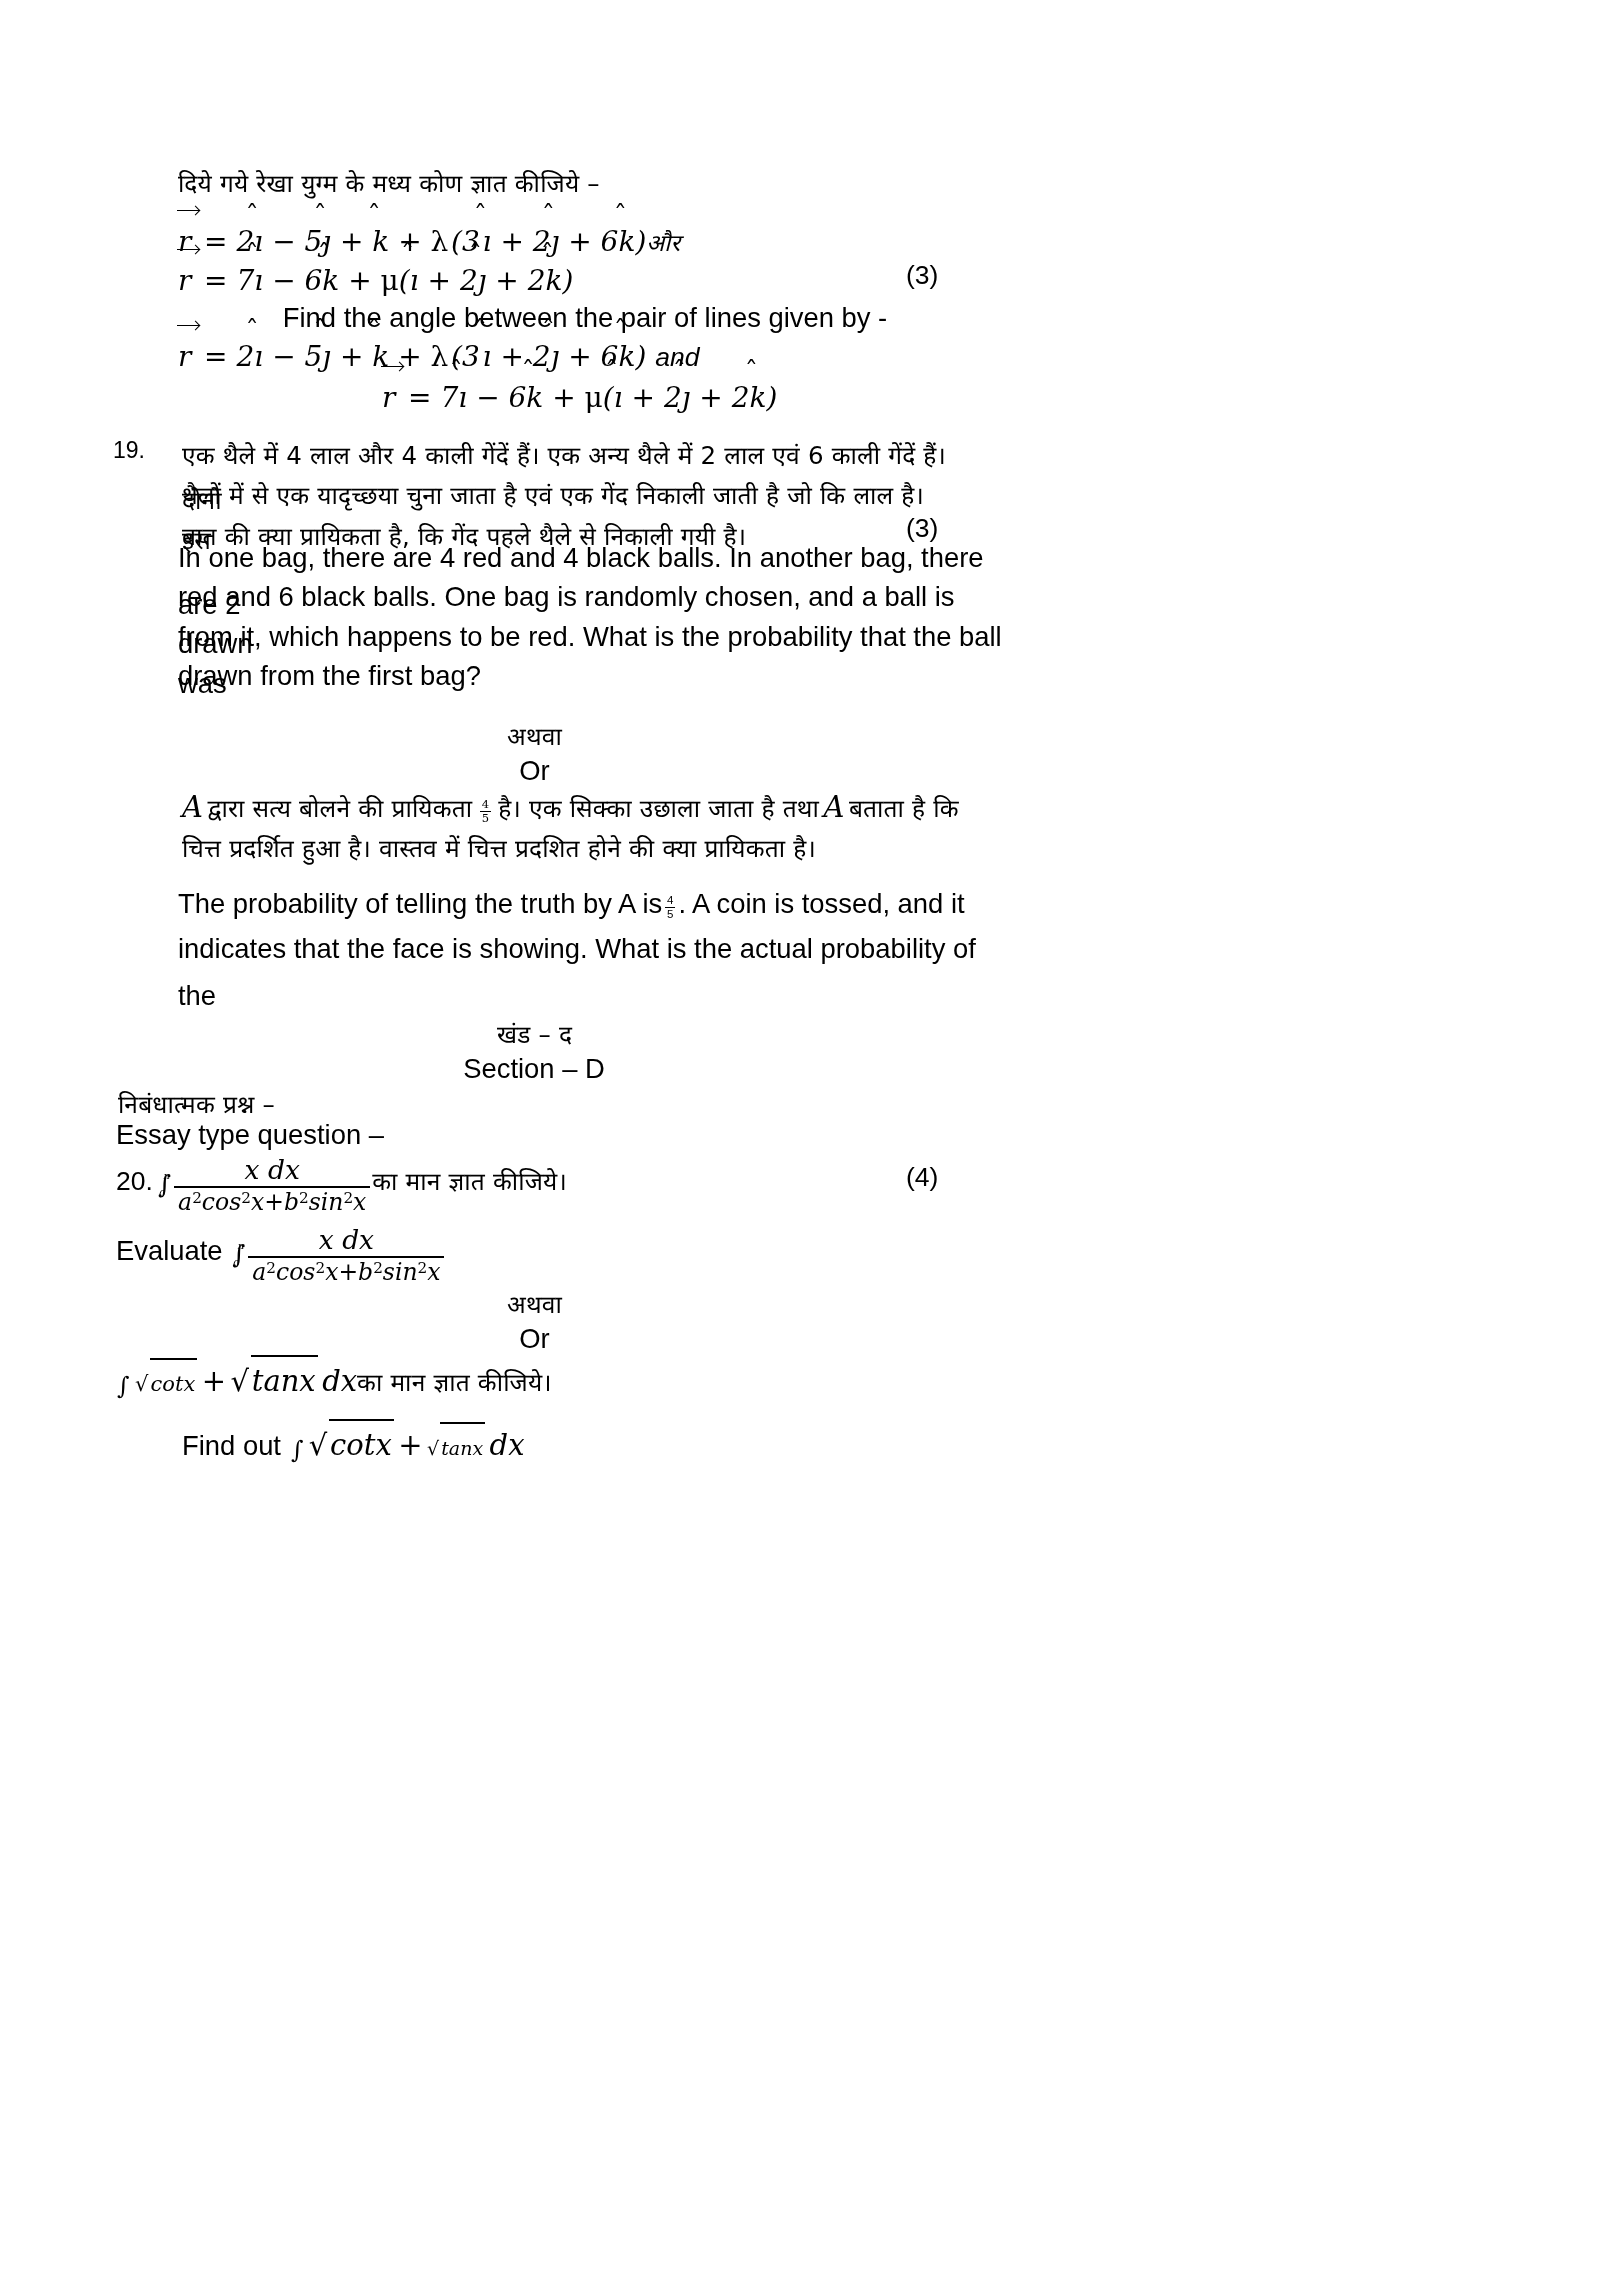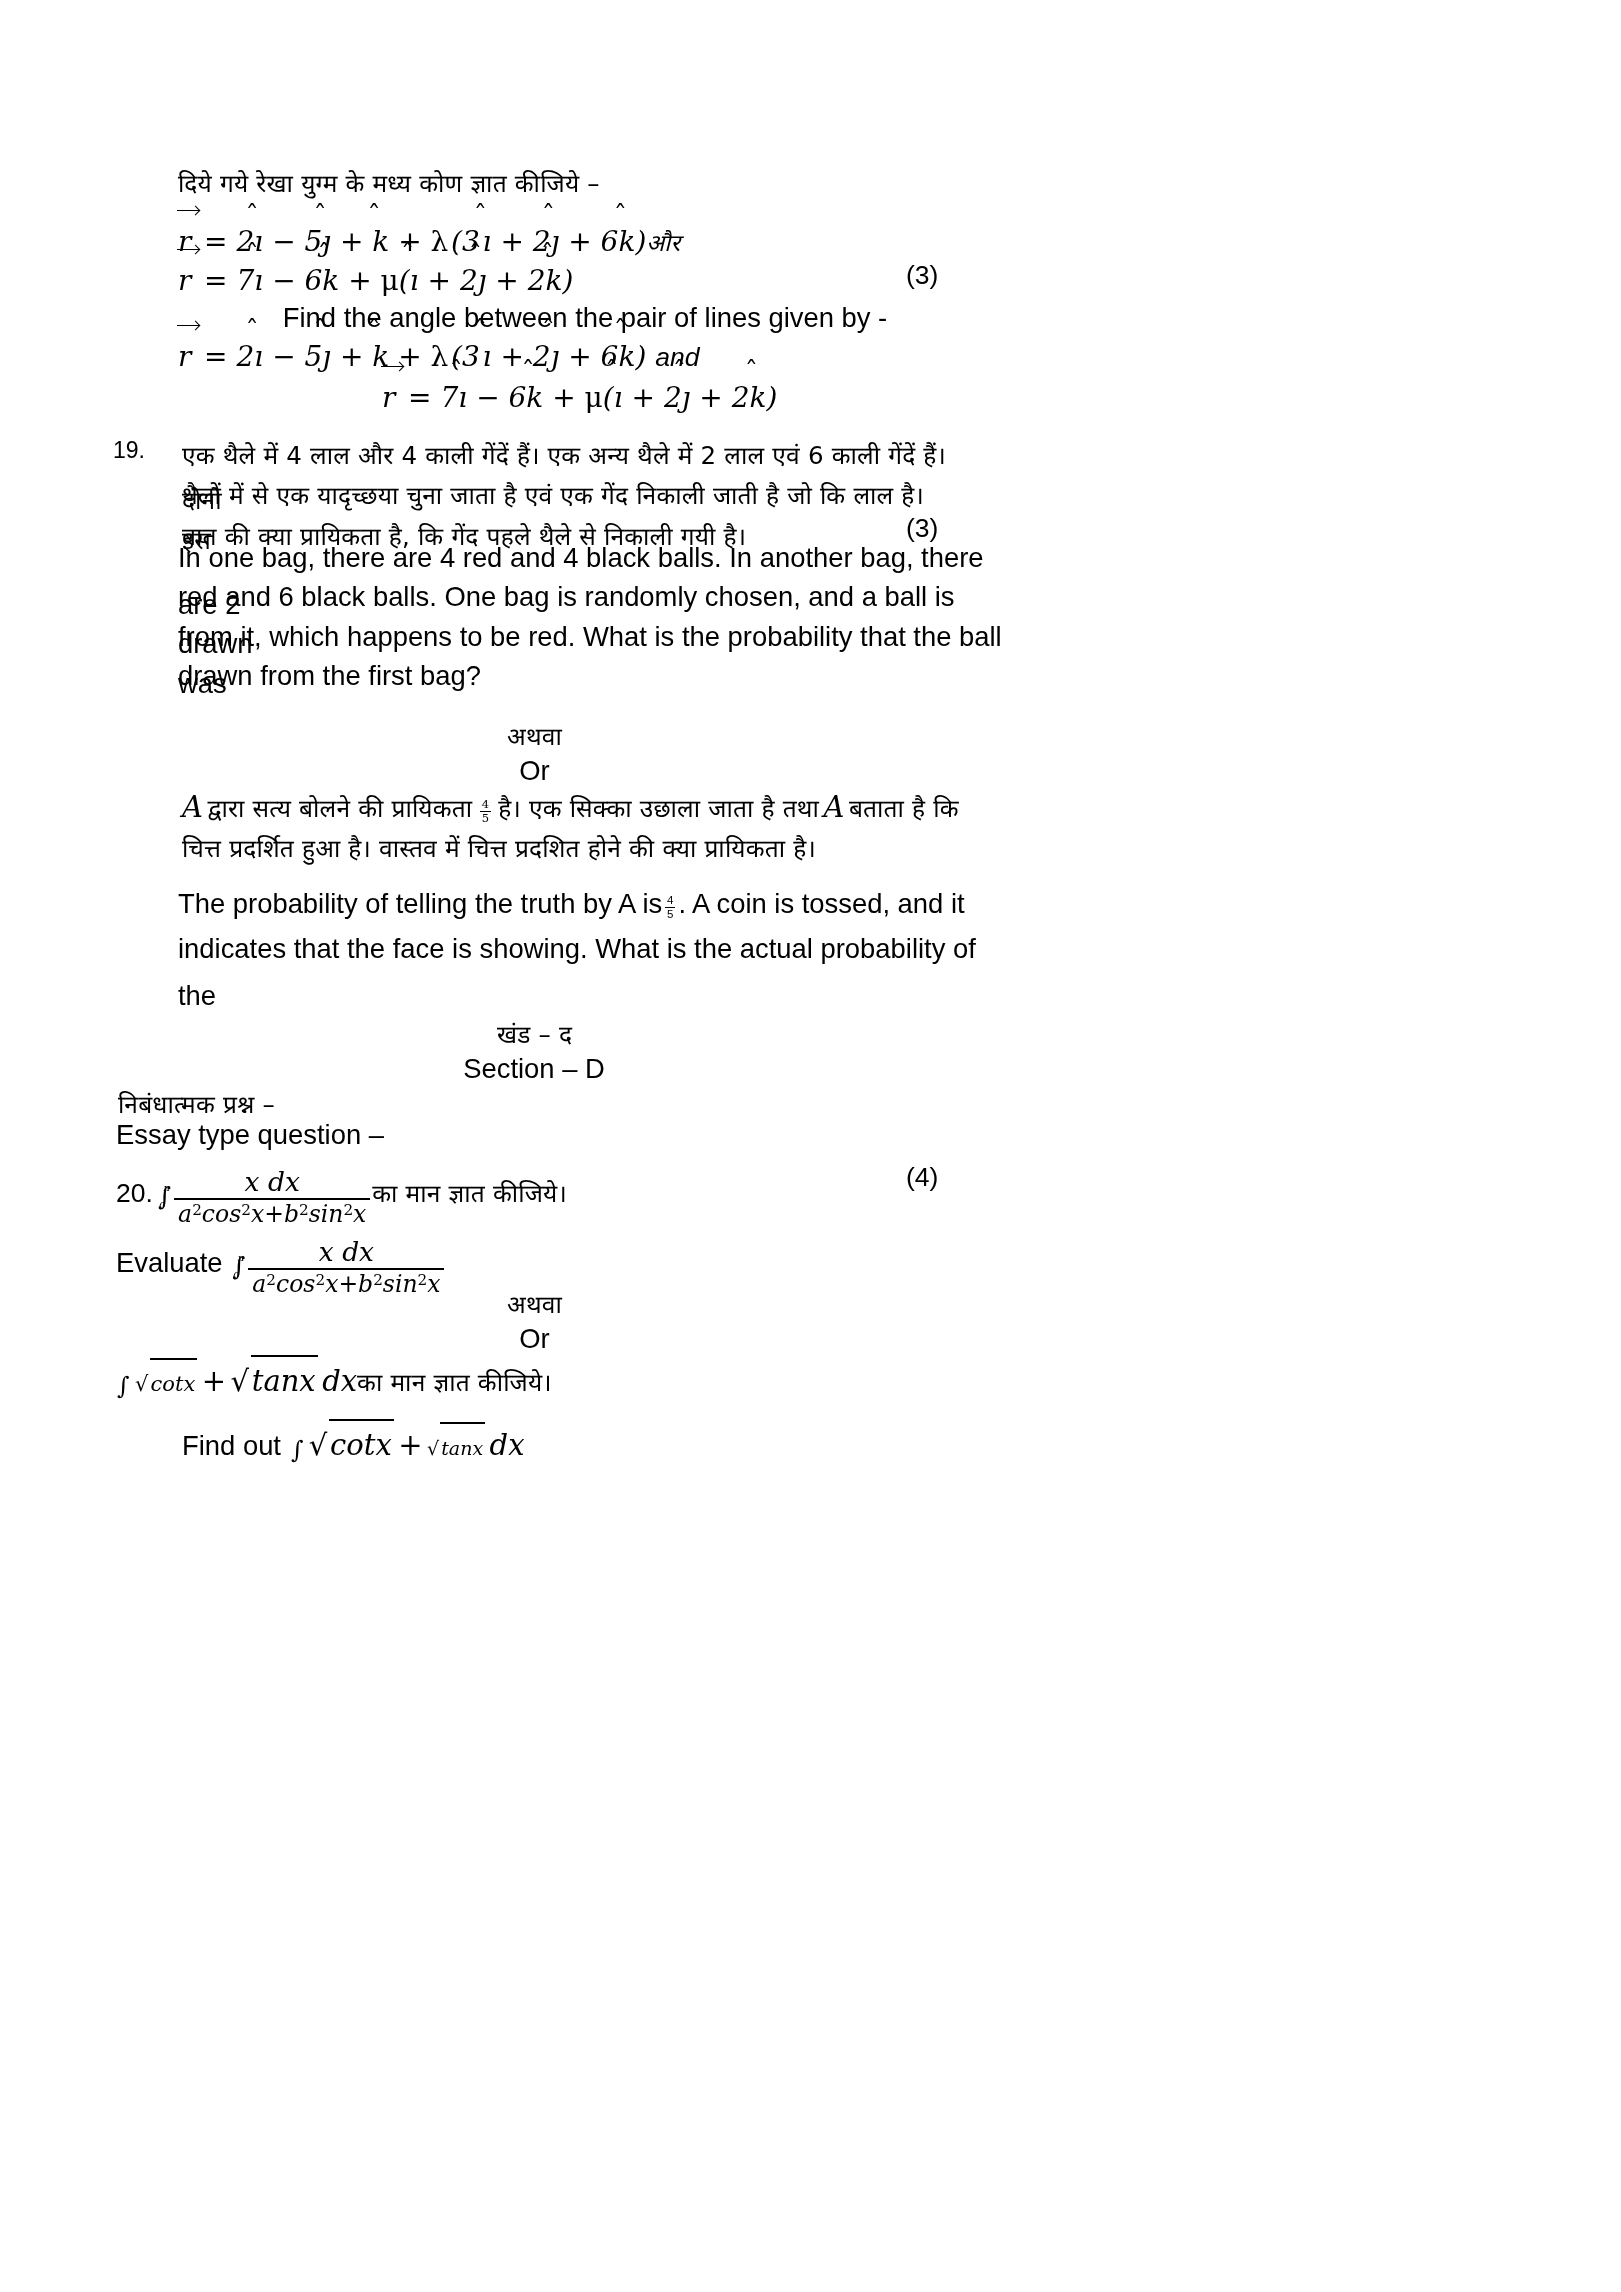--- a/index.html
+++ b/index.html
@@ -128,21 +128,21 @@
   }
 
   
   .bigfrac {
     display: inline-block;
     vertical-align: middle;
     text-align: center;
     font-family: "DejaVu Serif", serif;
     font-style: italic;
     line-height: 1.15;
-    margin: 12px 2px;
+    margin: 0 2px;
   }
   .bigfrac .num { display: block; font-size: 26.5px; padding: 0 5.9px 1px 5.9px; }
   .bigfrac .den {
     display: block;
     border-top: 2px solid #000;
     font-size: 23.5px;
     padding: 1px 3.9px 0 3.9px;
   }
   sup.sq { font-size: 0.65em; font-style: normal; vertical-align: 0.45em; }
 

